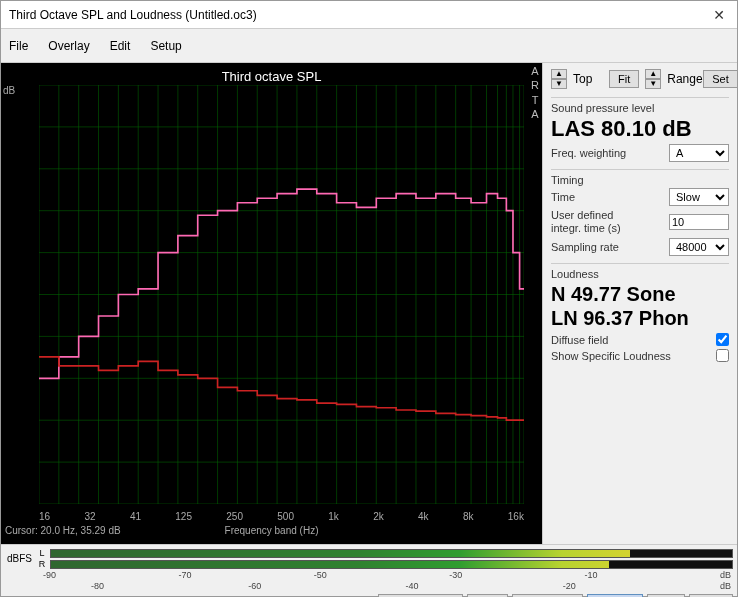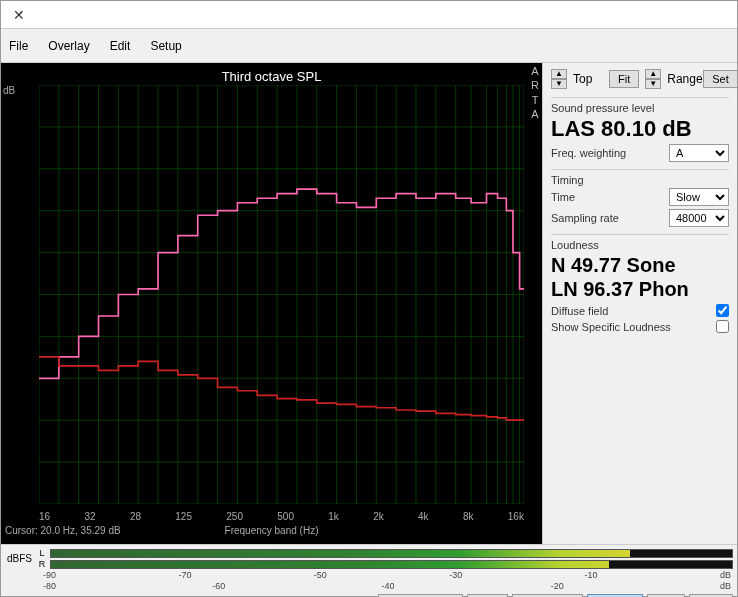--- a/index.html
+++ b/index.html
@@ -250,20 +250,21 @@
       color: #000;
       text-align: center;
     }
   </style>
 </head>
 <body>
 
 <div class="window">
 
   <div class="titlebar">
+    <span class="titlebar-title">Third Octave SPL and Loudness (Untitled.oc3)</span>
     <button class="titlebar-close">✕</button>
   </div>
 
   <div class="menubar">
     <span class="menubar-item">File</span>
     <span class="menubar-item">Overlay</span>
     <span class="menubar-item">Edit</span>
     <span class="menubar-item">Setup</span>
   </div>
 
@@ -415,21 +416,21 @@
               424,296  430,296
               430,296  436,296
               436,296  440,296
             "></polyline>
         </svg>
       </div>
 
       <div style="position:absolute;bottom:22px;left:38px;right:18px;display:flex;justify-content:space-between;z-index:5;">
         <span class="xaxis-label">16</span>
         <span class="xaxis-label">32</span>
-        <span class="xaxis-label">28</span>
+        <span class="xaxis-label">41</span>
         <span class="xaxis-label">125</span>
         <span class="xaxis-label">250</span>
         <span class="xaxis-label">500</span>
         <span class="xaxis-label">1k</span>
         <span class="xaxis-label">2k</span>
         <span class="xaxis-label">4k</span>
         <span class="xaxis-label">8k</span>
         <span class="xaxis-label">16k</span>
       </div>
       <div style="position:absolute;bottom:8px;left:50%;transform:translateX(-50%);color:#aaa;font-size:10px;z-index:5;">Frequency band (Hz)</div>
@@ -469,20 +470,24 @@
       <div class="timing-section">
         <div class="section-label">Timing</div>
         <div class="field-row">
           <span class="field-label">Time</span>
           <select class="dropdown">
             <option>Slow</option>
             <option>Fast</option>
           </select>
         </div>
         <div class="field-row">
+          <span class="field-label" style="max-width:100px;line-height:1.2;">User defined<br>integr. time (s)</span>
+          <input class="input-field" type="text" value="10" style="">
+        </div>
+        <div class="field-row">
           <span class="field-label">Sampling rate</span>
           <select class="dropdown">
             <option>48000</option>
             <option>44100</option>
           </select>
         </div>
       </div>
 
       <div class="loudness-section">
         <div class="section-label">Loudness</div>
@@ -531,21 +536,21 @@
     <div style="display:flex;align-items:center;padding:0 4px 1px 40px;gap:0;">
       <div style="flex:1;display:flex;justify-content:space-between;font-size:9px;color:#444;padding:0 2px;text-align:right;">
         <span>-90</span>
         <span>-70</span>
         <span>-50</span>
         <span>-30</span>
         <span>-10</span>
         <span>dB</span>
       </div>
     </div>
-    <div style="display:flex;align-items:flex-start;padding:0 4px 1px 40px;">
+    <div style="display:flex;align-items:flex-start;padding:0 4px 1px 40px;margin-left:48px;">
       <div style="flex:1;display:flex;justify-content:space-between;font-size:9px;color:#444;padding:0 2px;">
         <span>-80</span>
         <span>-60</span>
         <span>-40</span>
         <span>-20</span>
         <span>dB</span>
       </div>
     </div>
 
     <div class="button-row">

